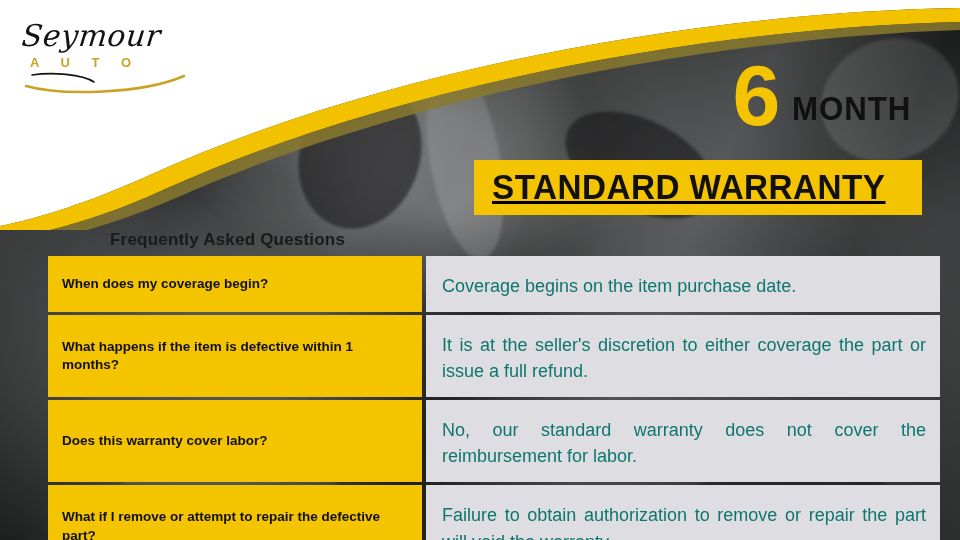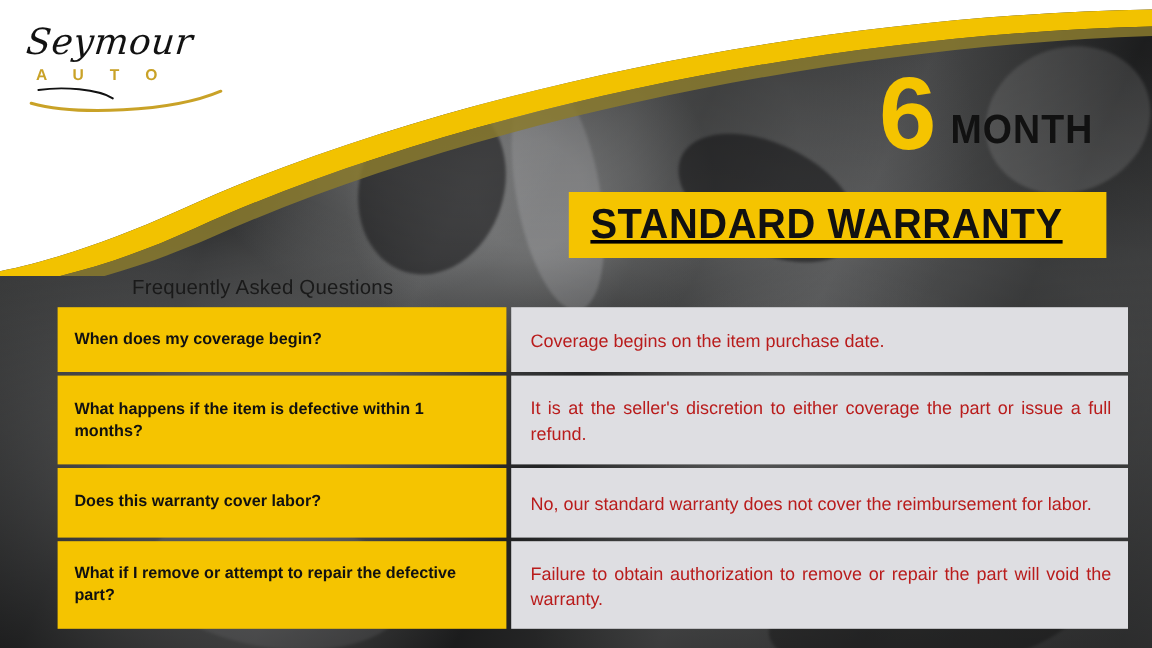--- a/index.html
+++ b/index.html
@@ -103,21 +103,21 @@
     color: #111;
     letter-spacing: 0.5px;
     display: block;
     transform: scaleX(0.95);
     transform-origin: left center;
   }
 
   
   .faq-title {
     position: absolute; left: 110px; top: 230px;
-    font-size: 17px; font-weight: 400; color: #1a1a1a;
+    font-size: 17px; font-weight: 700; color: #1a1a1a;
     letter-spacing: 0.2px;
   }
   .faq-table {
     position: absolute; left: 48px; top: 256px;
     width: 892px;
     border-collapse: separate;
     border-spacing: 0 3px;
   }
   .faq-row { display: flex; width: 100%; margin-bottom: 3px; }
   .q-cell {
@@ -127,22 +127,22 @@
     font-weight: 700;
     font-size: 13.5px;
     line-height: 1.35;
     padding: 13px 16px 13px 14px;
     display: flex; align-items: center;
   }
   .gap { width: 4px; }
   .a-cell {
     flex: 1;
     background: #dedee2;
-    color: #b91c1c;
-    font-size: 15px;
+    color: #0f766e;
+    font-size: 18px;
     line-height: 1.45;
     padding: 17px 14px 13px 16px;
     text-align: justify;
     display: flex; align-items: center;
   }
   .r0 .q-cell, .r0 .a-cell { min-height: 54px; }
   .r1 .q-cell, .r1 .a-cell { min-height: 60px; }
   .r2 .q-cell, .r2 .a-cell { min-height: 58px; }
   .r3 .q-cell, .r3 .a-cell { min-height: 60px; }
 </style>

